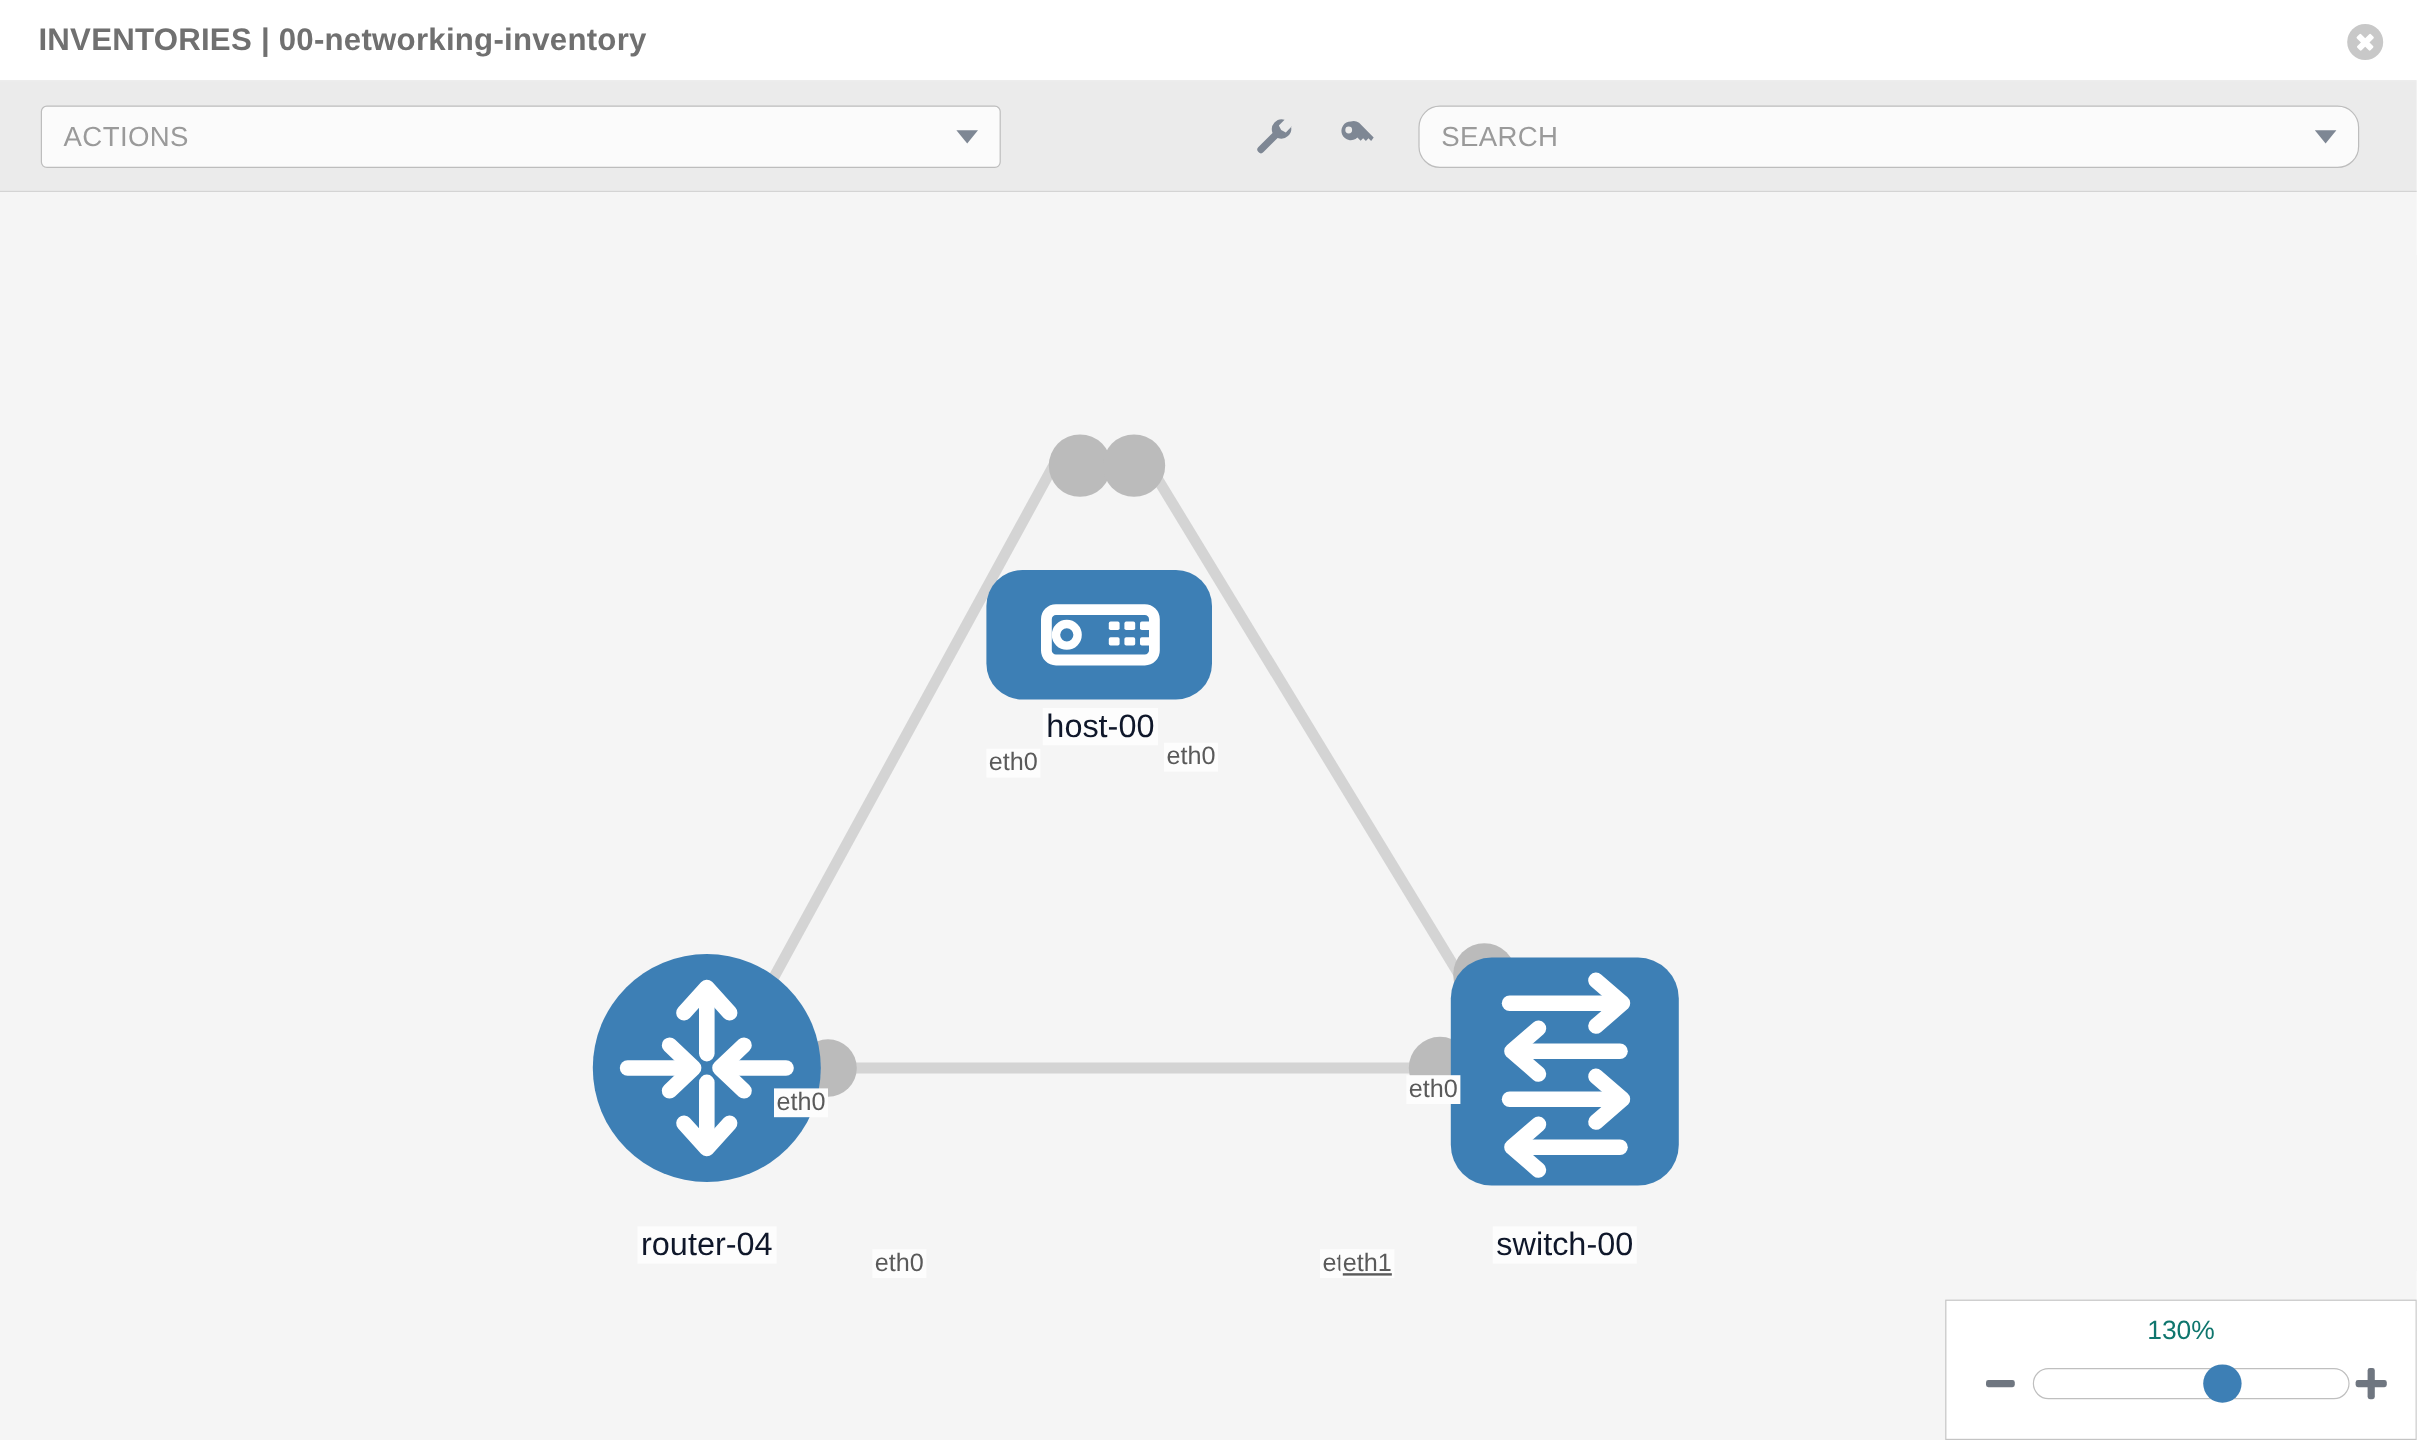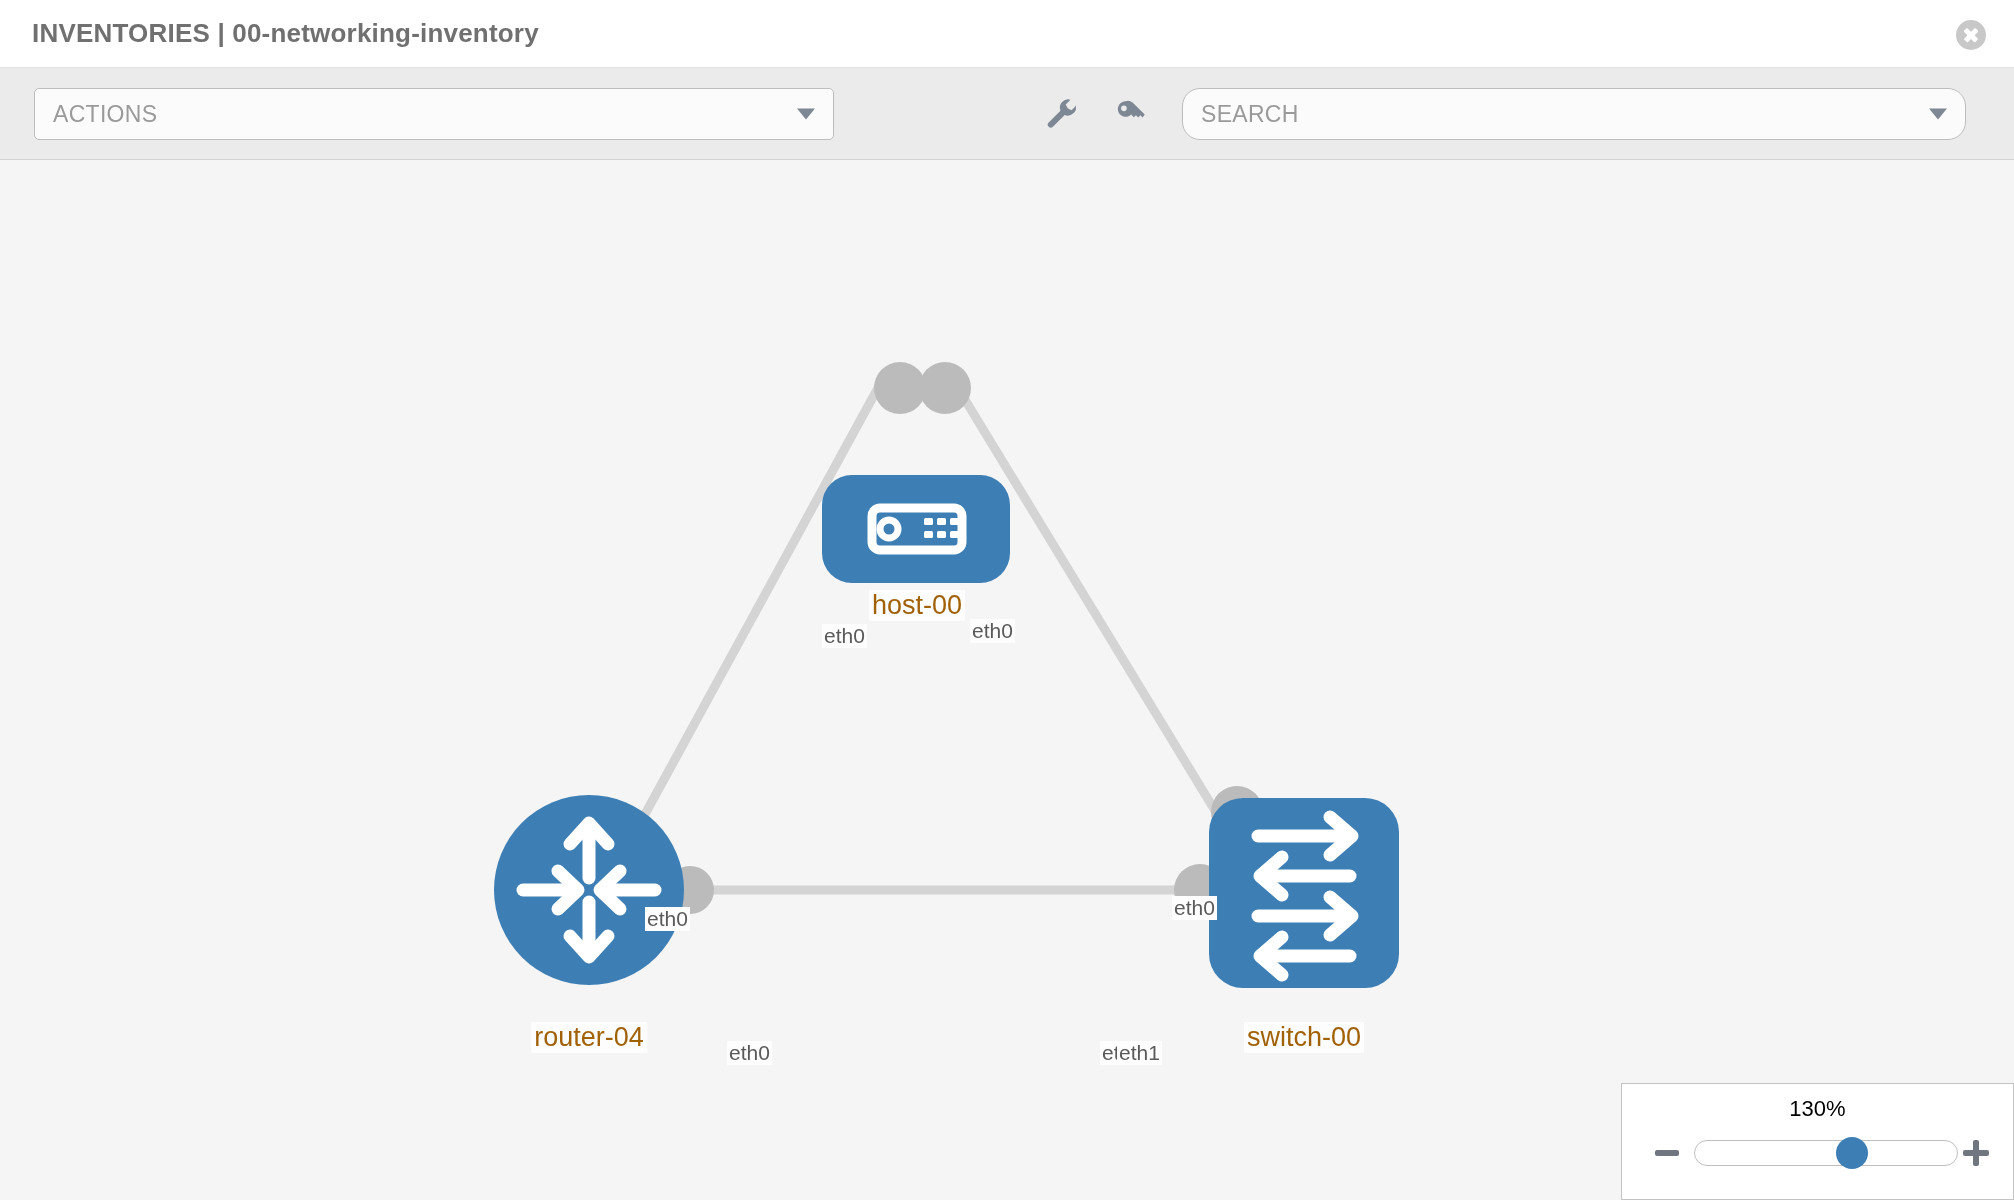--- a/index.html
+++ b/index.html
@@ -88,21 +88,21 @@
     overflow: hidden;
   }
   .topology-svg {
     position: absolute; left: 0; top: 0;
     width: 2014px; height: 1040px;
   }
 
   
   .node-label {
     position: absolute;
-    font-size: 27px; color: #a16207;
+    font-size: 27px; color: #0f172a;
     background: #fdfdfd;
     padding: 0 3px;
     white-space: nowrap;
     transform: translateX(-50%);
   }
   
   .if-label {
     position: absolute;
     font-size: 21px; color: #5a5a5a;
     background: #fdfdfd;
@@ -114,21 +114,21 @@
   
   .zoom-panel {
     position: absolute; left: 1621px; top: 1083px;
     width: 393px; height: 117px;
     background: #ffffff;
     border: 1px solid #c4c4c4;
   }
   .zoom-pct {
     position: absolute; left: 0; right: 0; top: 12px;
     text-align: center;
-    font-size: 22px; color: #000000;
+    font-size: 22px; color: #0f766e;
   }
   .zoom-minus, .zoom-plus {
     position: absolute; top: 52px;
     width: 34px; height: 34px; cursor: pointer;
   }
   .zoom-minus { left: 28px; }
   .zoom-plus  { right: 20px; }
   .zoom-minus::before, .zoom-plus::before, .zoom-plus::after {
     content: ""; position: absolute; left: 50%; top: 50%;
     background: #6f7680; border-radius: 2px;
@@ -262,21 +262,21 @@
     <div class="node-label" style="left:917px; top:430px;">host-00</div>
     <div class="node-label" style="left:589px; top:862px;">router-04</div>
     <div class="node-label" style="left:1304px; top:862px;">switch-00</div>
 
     <div class="if-label" style="left:822px; top:448px;">eth0</div>
     <div class="if-label" style="left:970px; top:443px;">eth0</div>
     <div class="if-label" style="left:645px; top:731px;">eth0</div>
     <div class="if-label" style="left:1172px; top:720px;">eth0</div>
     <div class="if-label" style="left:727px; top:865px;">eth0</div>
     <div class="if-label" style="left:1100px; top:865px;">eth</div>
-    <div class="if-label" style="left:1117px; top:865px;">eth1</div>
+    <div class="if-label" style="left:1117px; top:865px;text-decoration:underline;">eth1</div>
   </div>
 
   <div class="zoom-panel">
     <div class="zoom-pct">130%</div>
     <div class="zoom-minus"></div>
     <div class="zoom-track">
       <div class="zoom-thumb" id="zoom-thumb" style="left: 60%;"></div>
     </div>
     <div class="zoom-plus"></div>
   </div>

